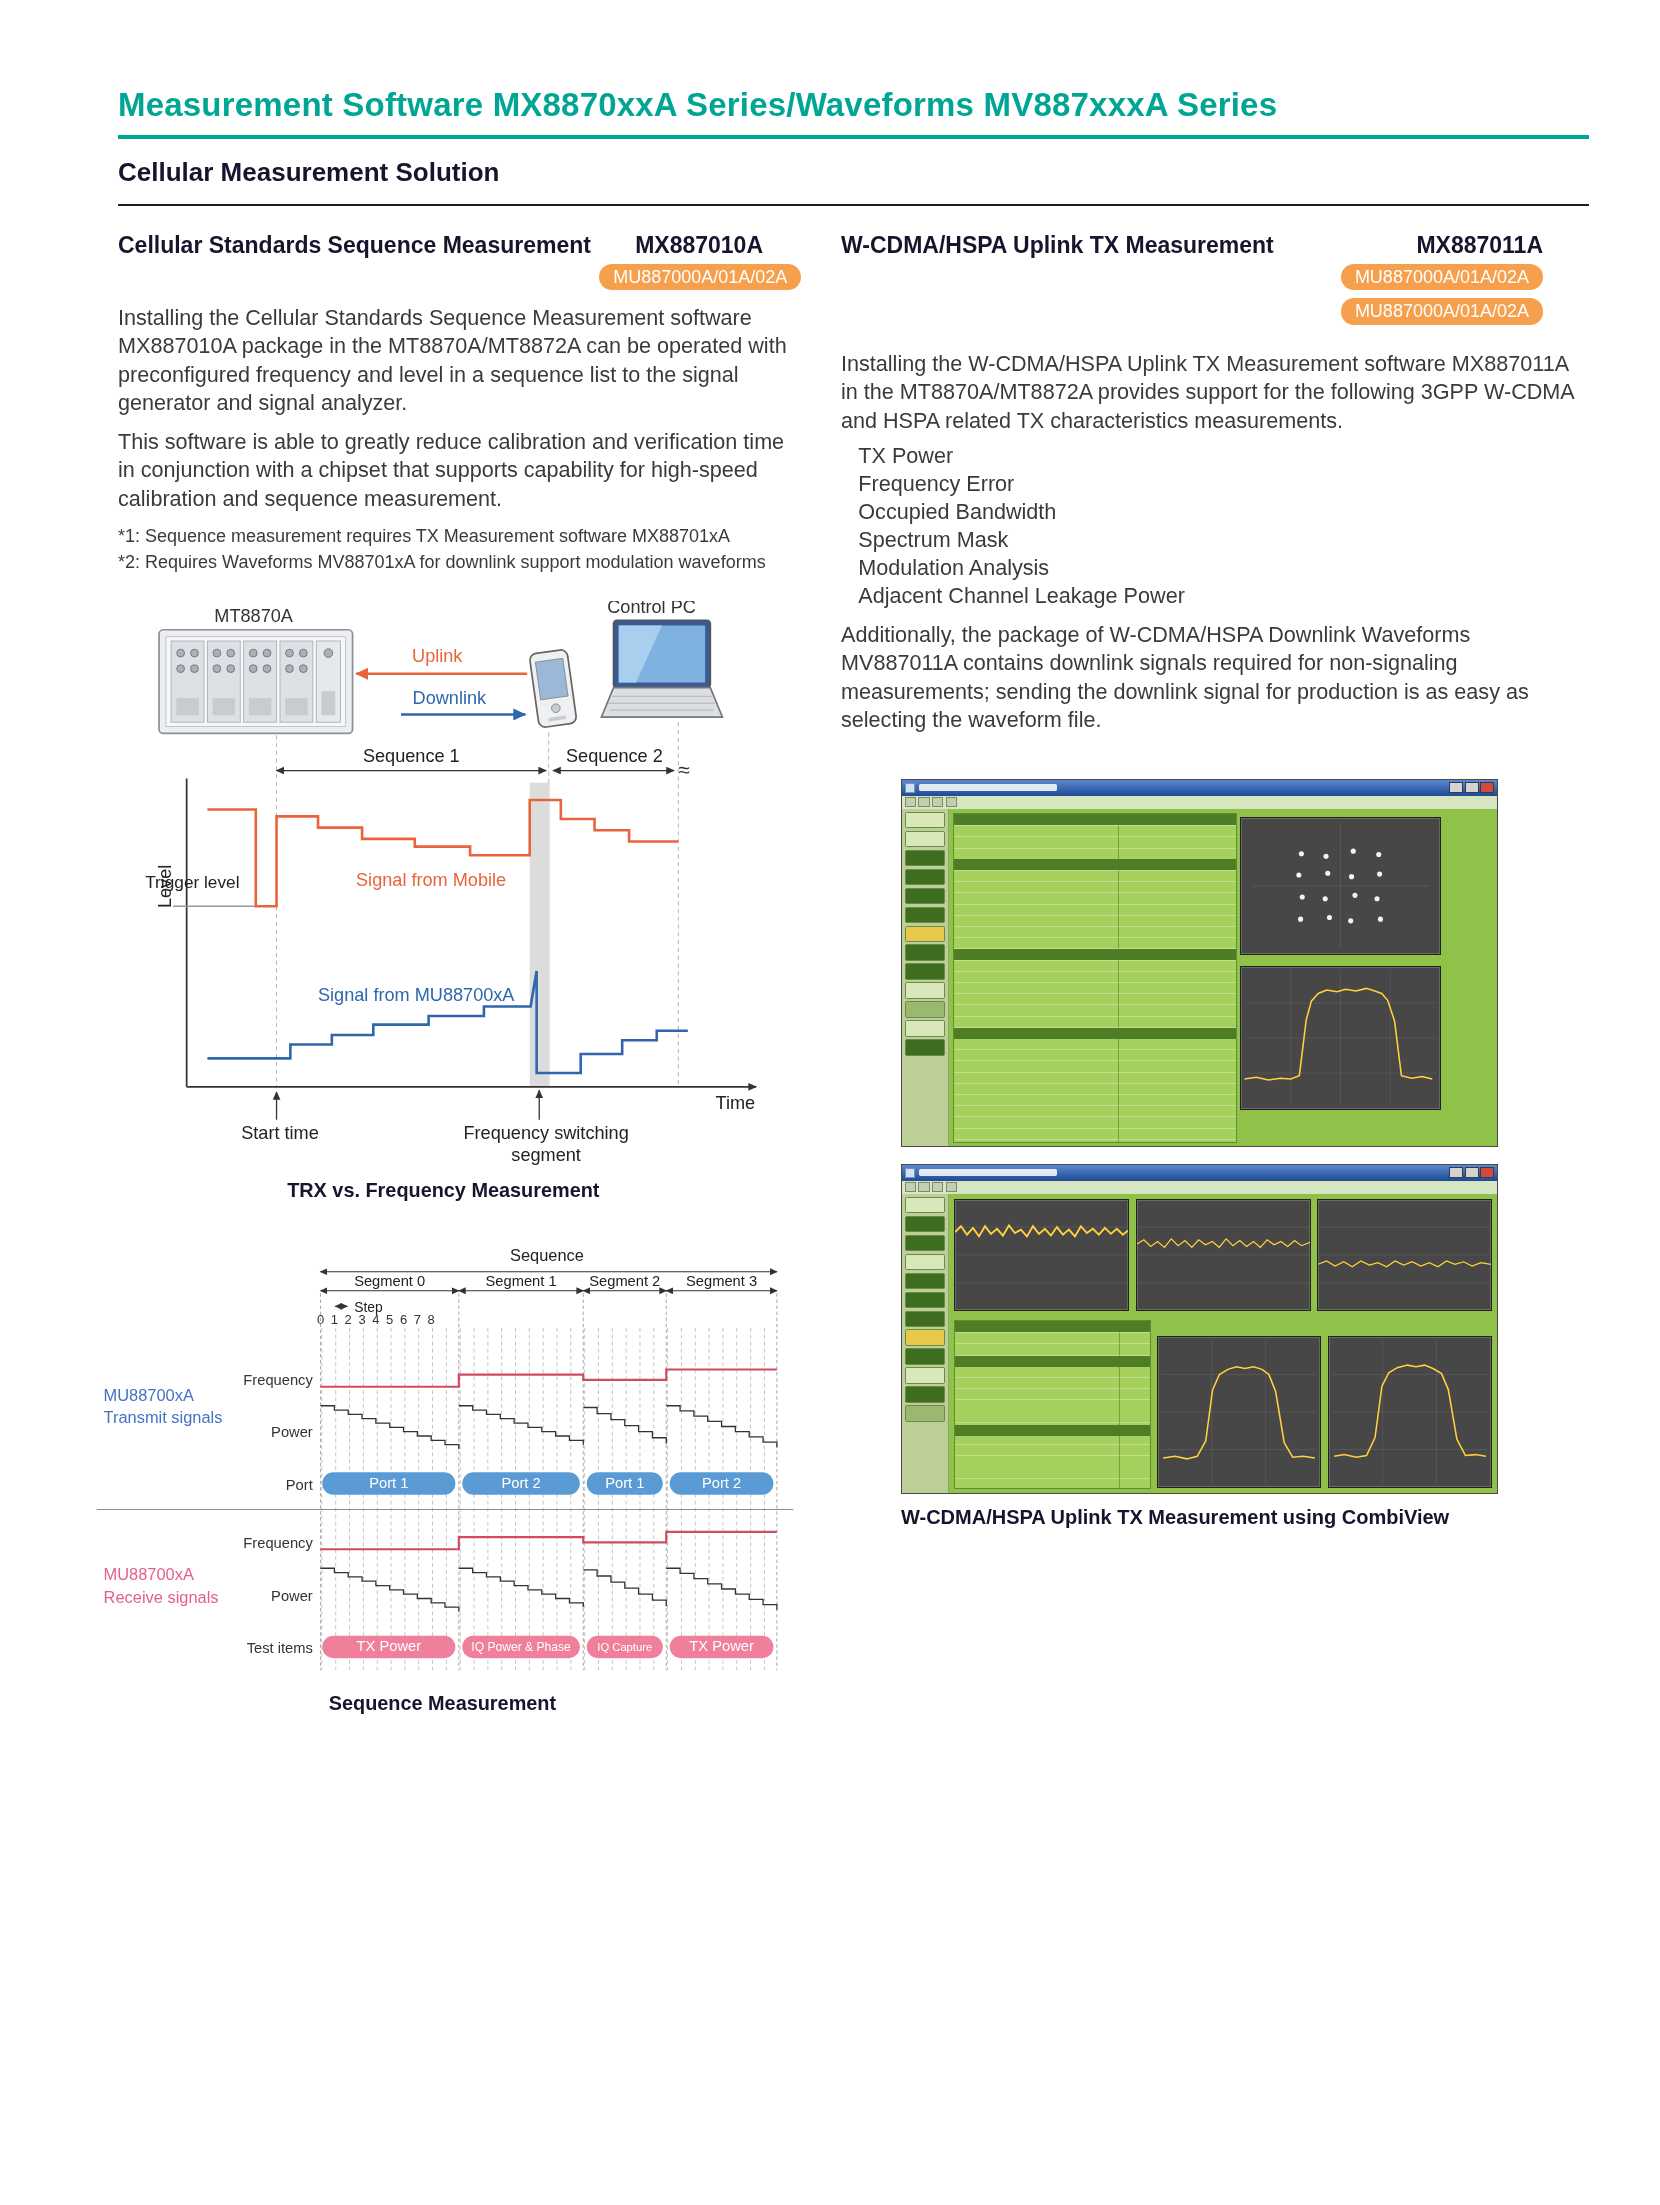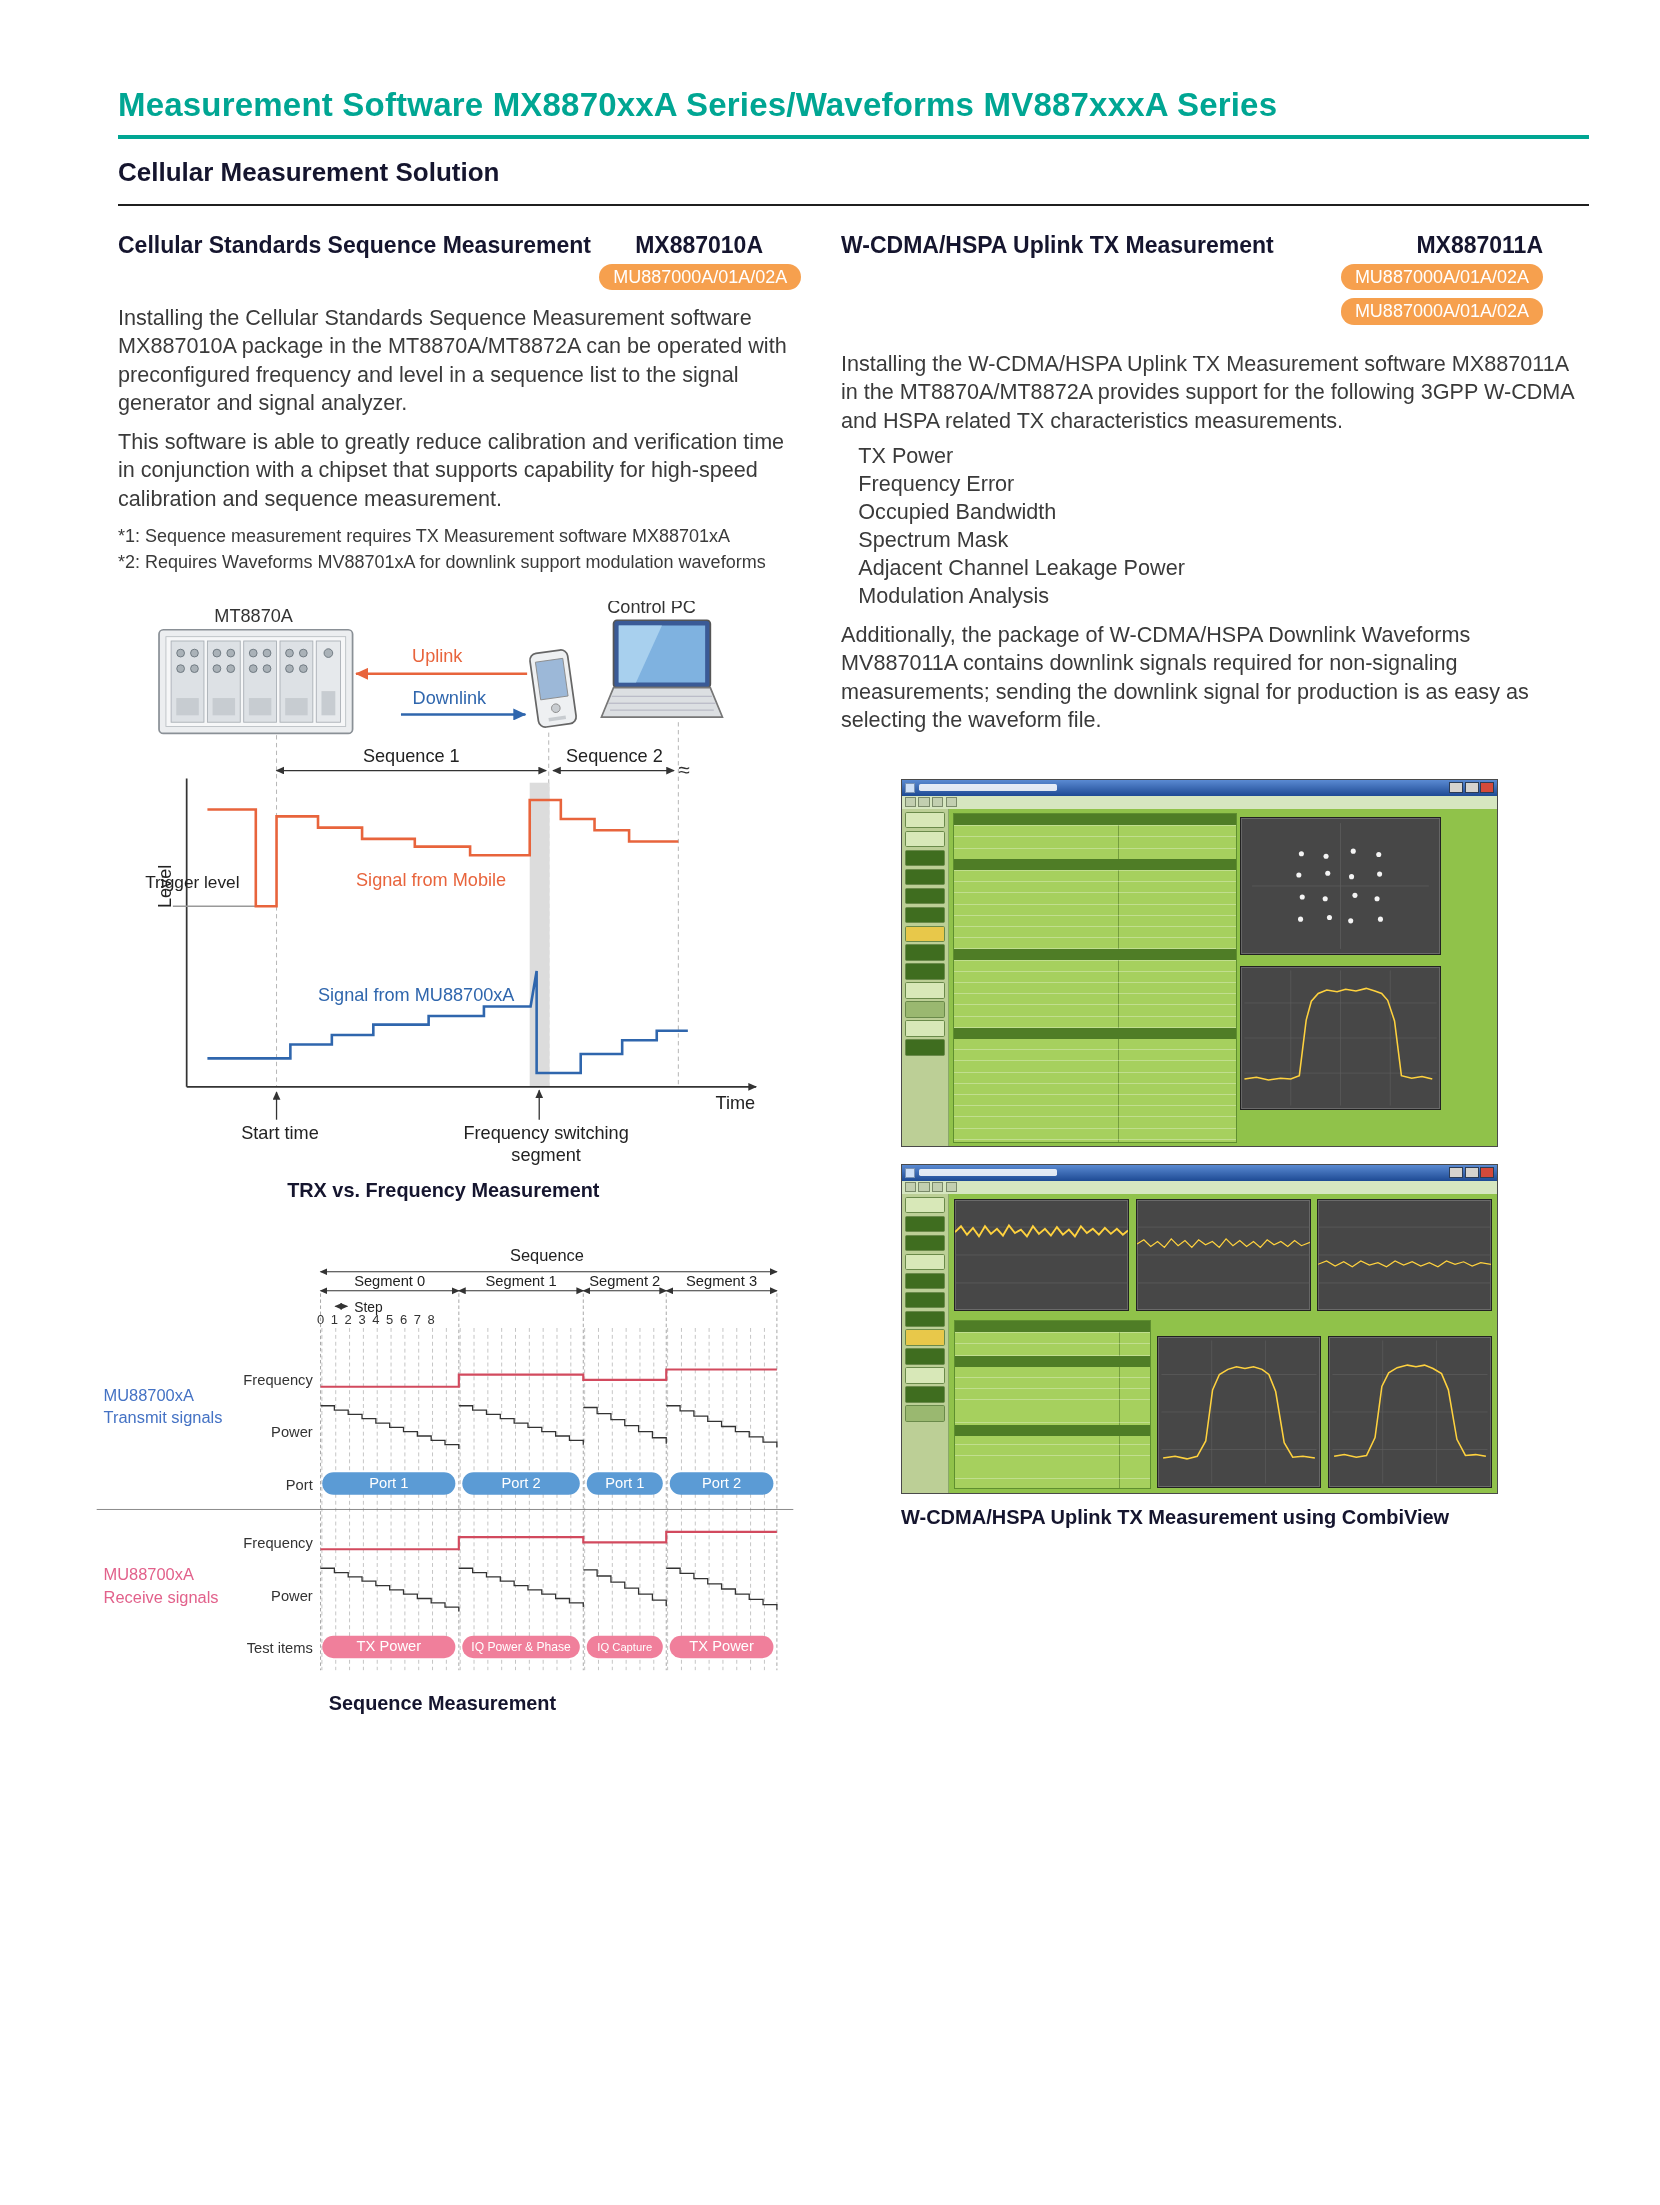--- a/index.html
+++ b/index.html
@@ -312,22 +312,22 @@
     </div>
     <div class="badge-row">
       <span class="badge">MU887000A/01A/02A</span>
     </div>
     <p class="body" style="margin-top:22.5px">Installing the W-CDMA/HSPA Uplink TX Measurement software MX887011A in the MT8870A/MT8872A provides support for the following 3GPP W-CDMA and HSPA related TX characteristics measurements.</p>
     <div class="meas-list">
       <div>TX Power</div>
       <div>Frequency Error</div>
       <div>Occupied Bandwidth</div>
       <div>Spectrum Mask</div>
+      <div>Modulation Analysis</div>
       <div>Adjacent Channel Leakage Power</div>
-      <div>Modulation Analysis</div>
     </div>
     <p class="body">Additionally, the package of W-CDMA/HSPA Downlink Waveforms MV887011A contains downlink signals required for non-signaling measurements; sending the downlink signal for production is as easy as selecting the waveform file.</p>
   </div>
 
   <div class="shot shot1">
     <div class="tbar">
       <div class="ticon"></div>
       <div class="ttext"></div>
       <div class="tsp"></div>
       <div class="wbtn"></div>

